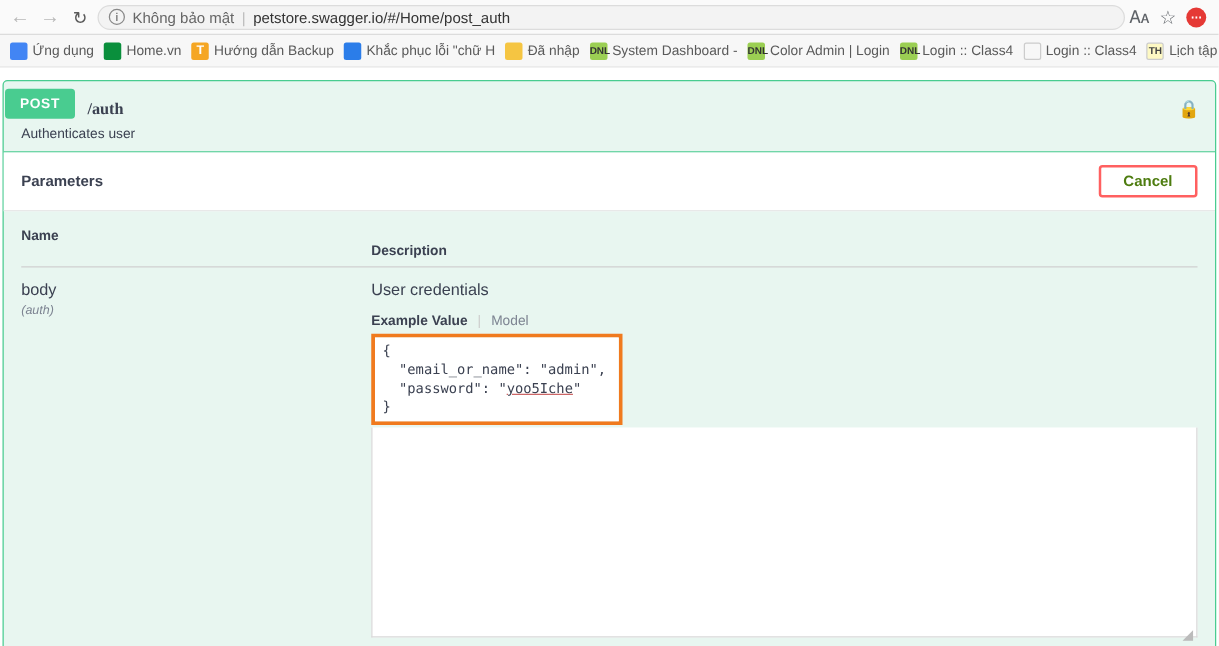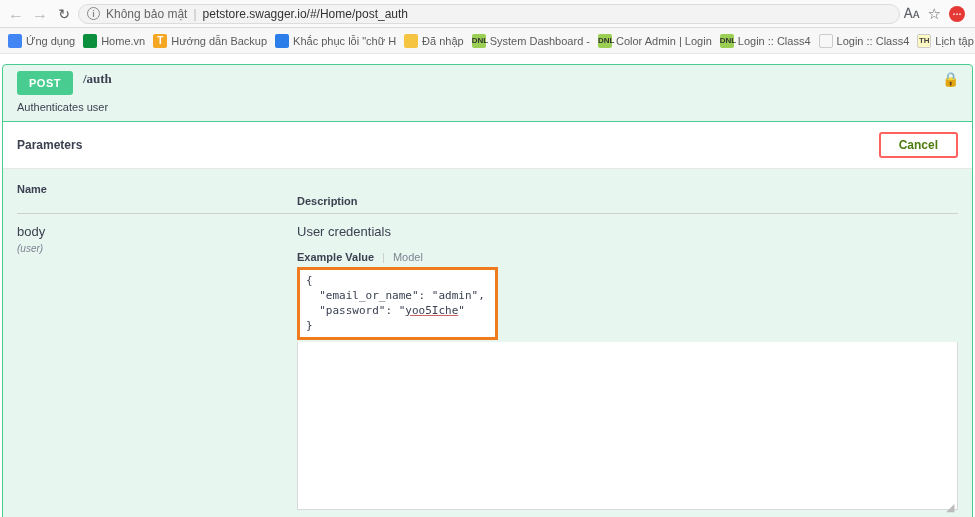--- a/index.html
+++ b/index.html
@@ -20,21 +20,21 @@
 .ext-badge { width:16px;height:16px;border-radius:50%;background:#e53935;color:#fff;font-size:9px;font-weight:bold;display:flex;align-items:center;justify-content:center; }
 
 
 .bookmark-bar { height:26px; display:flex; align-items:center; gap:8px; padding:0 8px; border-bottom:1px solid #e8e8e8; background:#f7f7f7; font-size:11px; color:#5a5a5a; overflow:hidden; }
 .bm { display:flex; align-items:center; gap:4px; white-space:nowrap; }
 .bm-icon { width:14px;height:14px; display:inline-block; border-radius:2px; flex:none; }
 
 
 .swagger { padding:10px 2px 0 2px; }
 .op-block { border:1px solid #49cc90; border-radius:4px; background:#e8f6f0; }
-.op-header { display:flex; align-items:flex-start; padding:6px 14px; position:relative; }
+.op-header { display:flex; align-items:flex-end; padding:6px 1px; position:relative; }
 .method-badge { background:#49cc90; color:#fff; font-weight:bold; font-size:11px; padding:6px 12px; border-radius:3px; margin-right:10px; letter-spacing:0.5px; }
 .path { font-family:Liberation Serif, serif; font-size:13px; color:#3b4151; font-weight:600; }
 .lock-icon { position:absolute; right:12px; color:#9e9e9e; font-size:14px; }
 .op-summary { padding:0 10px 8px 14px; font-size:11px; color:#3b4151; border-bottom:1px solid #49cc90; }
 .params-bar { display:flex; align-items:center; justify-content:space-between; background:#fff; padding:10px 14px; border-bottom:1px solid #e8e8e8; }
 .params-title { font-size:12px; font-weight:700; color:#3b4151; }
 .btn-outline { border:2px solid #ff6060; color:#4d7c0f; background:transparent; padding:4px 18px; font-size:12px; font-weight:600; border-radius:3px; cursor:pointer; }
 .params-body { padding:14px; }
 .p-header-row { display:flex; font-size:11px; font-weight:700; color:#3b4151; border-bottom:1px solid #d0d0d0; padding-bottom:6px; }
 .p-col-name { width:280px; }
@@ -138,21 +138,21 @@
 
     <div class="params-body">
       <div class="p-header-row">
         <div class="p-col-name">Name</div>
         <div class="p-col-desc">Description</div>
       </div>
 
       <div class="p-row">
         <div class="p-name">
           <div class="pname">body</div>
-          <div class="ptype">(user)</div>
+          <div class="ptype">(auth)</div>
         </div>
         <div class="p-desc">
           <div class="desc-text">User credentials</div>
 
           <div class="tabs">
             <span class="tab active">Example Value</span>
             <span class="tab-sep">|</span>
             <span class="tab">Model</span>
           </div>
 

